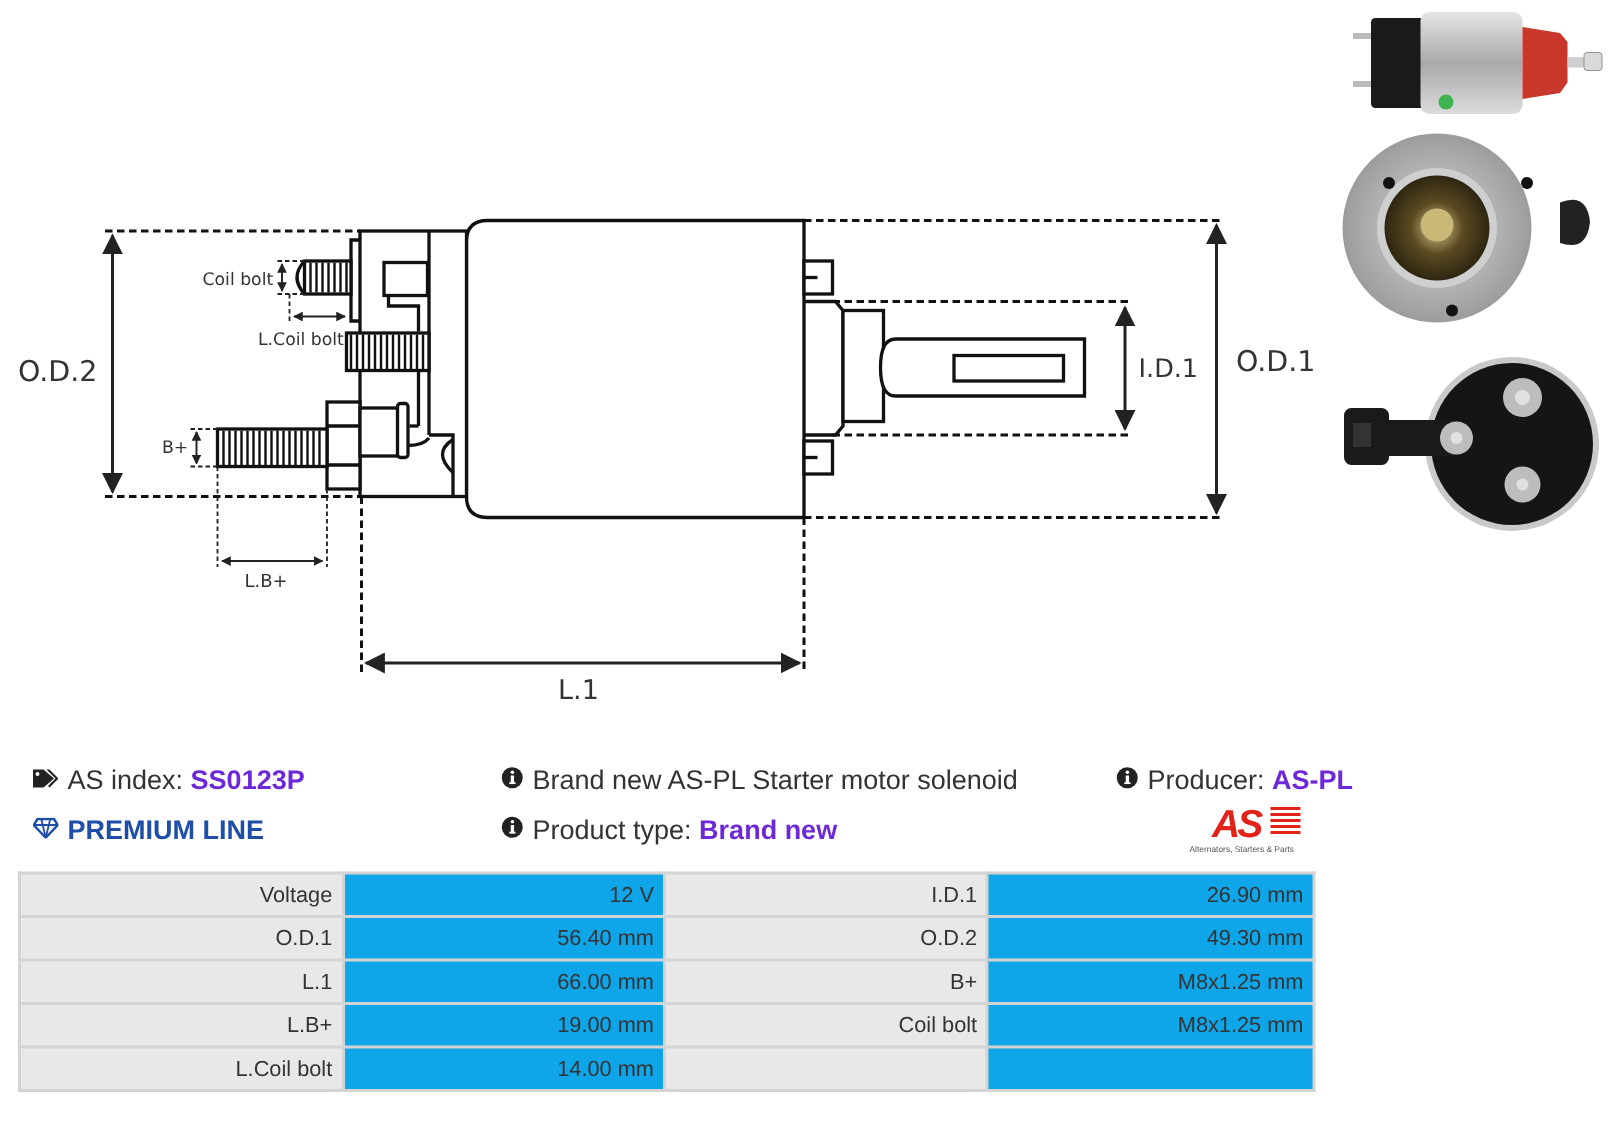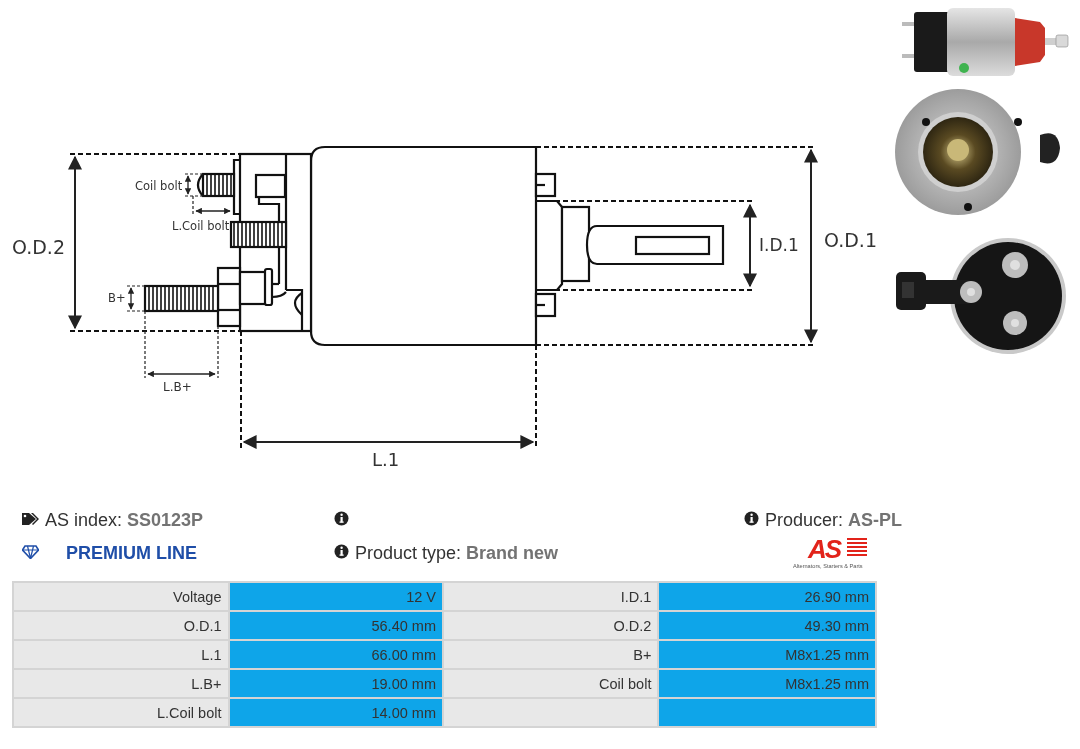--- a/index.html
+++ b/index.html
@@ -1,20 +1,20 @@
 <!DOCTYPE html>
 <html><head>
 <meta charset="utf-8">
 <style>
   html, body { margin:0; padding:0; background:#ffffff; }
   body { width:1080px; height:749px; position:relative; overflow:hidden; font-family:"Liberation Sans", sans-serif; color:#333; }
   .drawing { position:absolute; left:0; top:0; width:890px; height:490px; }
   .photos { position:absolute; left:890px; top:0; width:190px; height:360px; }
   .info-row { position:absolute; font-size:18px; color:#333; display:flex; align-items:center; white-space:nowrap; }
-  .info-row b { color:#737373; font-weight:bold; }
+  .info-row b { color:#6d28d9; font-weight:bold; }
   .info-row .ic { display:inline-block; margin-right:6px; }
   .premium { color:#1f4ea8; font-weight:bold; }
   .logo { position:absolute; left:792px; top:535px; width:86px; height:36px; }
   table.specs { position:absolute; left:12px; top:581px; width:865px; border-collapse:collapse; font-size:14.5px;padding-left:36px; }
   table.specs td { border:2px solid #d4d4d4; height:27px; padding:0 6px; text-align:right; color:#333; }
   table.specs td.lbl { background:#e8e8e8; }
   table.specs td.val { background:#0ea5e9; }
   .dimtxt { font-family:"DejaVu Sans", sans-serif; fill:#333; }
 </style>
 </head>
@@ -208,38 +208,39 @@
 <div class="info-row" style="left:22px; top:510px;">
   <span class="ic">
     <svg width="17" height="14" viewBox="0 0 17 14">
         <path d="M0,1 L7,1 L14,7 L7,13 L0,13 Z" fill="#222"></path>
         <circle cx="3" cy="4" r="1.3" fill="#fff"></circle>
         <path d="M9,1 L11,1 L17,7 L11,13 L10,12 L15,7 Z" fill="#222"></path>
       </svg>
   </span>
   <span>AS index:</span>&nbsp;<b>SS0123P</b>
 </div>
-<div class="info-row" style="left:22px; top:543px;gap:21px;">
+<div class="info-row" style="left:22px; top:543px;">
   <span class="ic">
     <svg width="17" height="14" viewBox="0 0 17 14">
         <path d="M3,1 L14,1 L16.5,5 L8.5,13.5 L0.5,5 Z" fill="none" stroke="#1f4ea8" stroke-width="1.6"></path>
         <path d="M0.5,5 L16.5,5 M5.5,1 L8.5,13.5 L11.5,1" fill="none" stroke="#1f4ea8" stroke-width="1.2"></path>
       </svg>
   </span>
   <span class="premium">PREMIUM LINE</span>
 </div>
 <div class="info-row" style="left:334px; top:510px;">
   <span class="ic">
     <svg width="15" height="15" viewBox="0 0 15 15">
         <circle cx="7.5" cy="7.5" r="7" fill="#222"></circle>
         <rect x="6.5" y="6" width="2.2" height="5.5" fill="#fff"></rect>
         <rect x="5.5" y="10.5" width="4.2" height="1.2" fill="#fff"></rect>
         <circle cx="7.6" cy="3.8" r="1.2" fill="#fff"></circle>
       </svg>
   </span>
+  <span>Brand new AS-PL Starter motor solenoid</span>
 </div>
 <div class="info-row" style="left:334px; top:543px;text-align:right;">
   <span class="ic">
     <svg width="15" height="15" viewBox="0 0 15 15">
         <circle cx="7.5" cy="7.5" r="7" fill="#222"></circle>
         <rect x="6.5" y="6" width="2.2" height="5.5" fill="#fff"></rect>
         <rect x="5.5" y="10.5" width="4.2" height="1.2" fill="#fff"></rect>
         <circle cx="7.6" cy="3.8" r="1.2" fill="#fff"></circle>
       </svg>
   </span>

